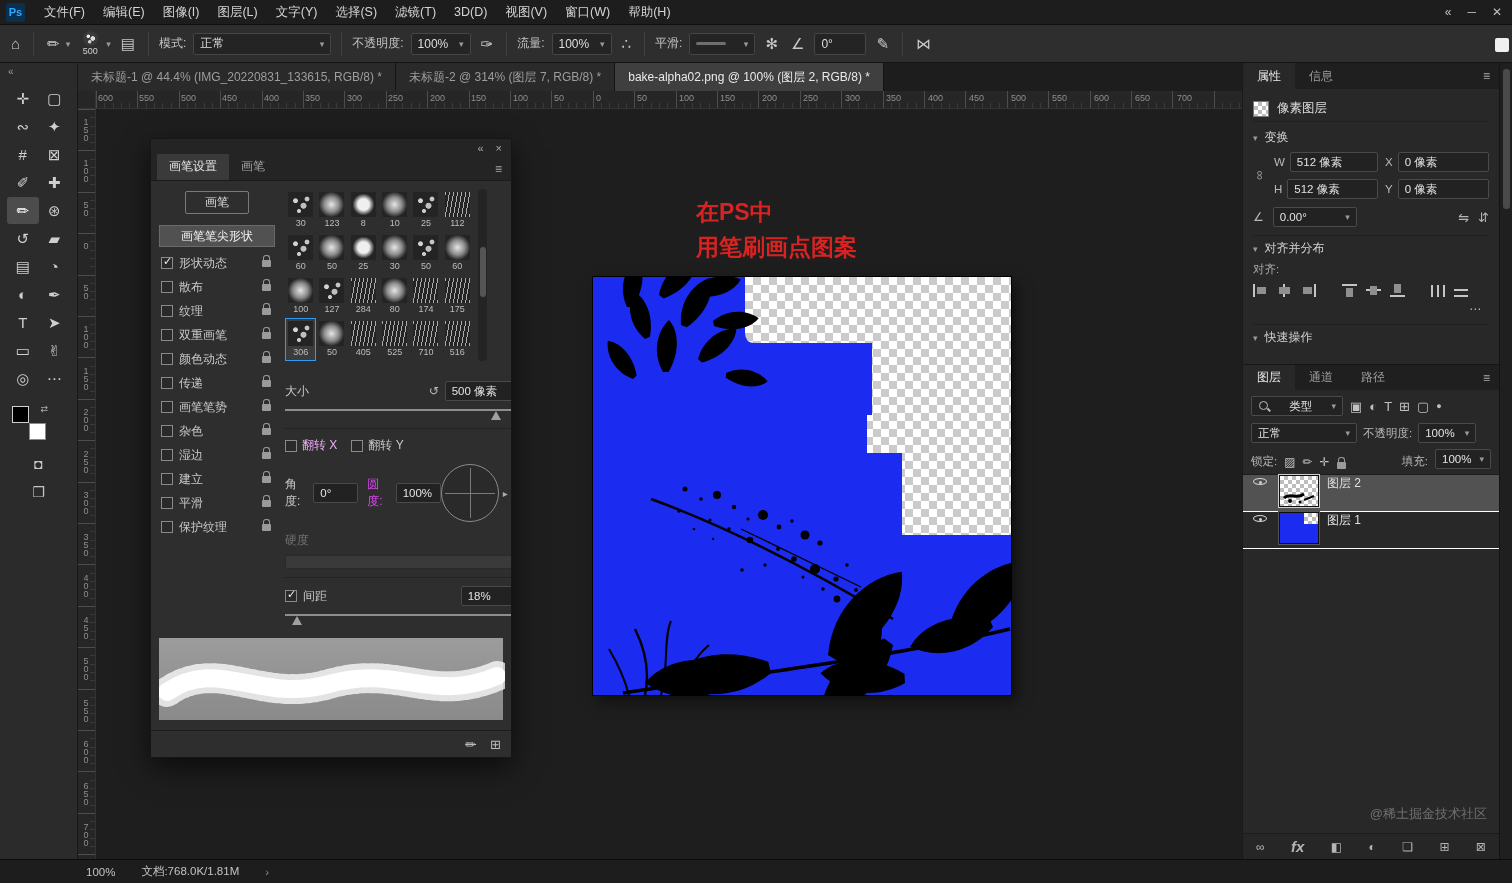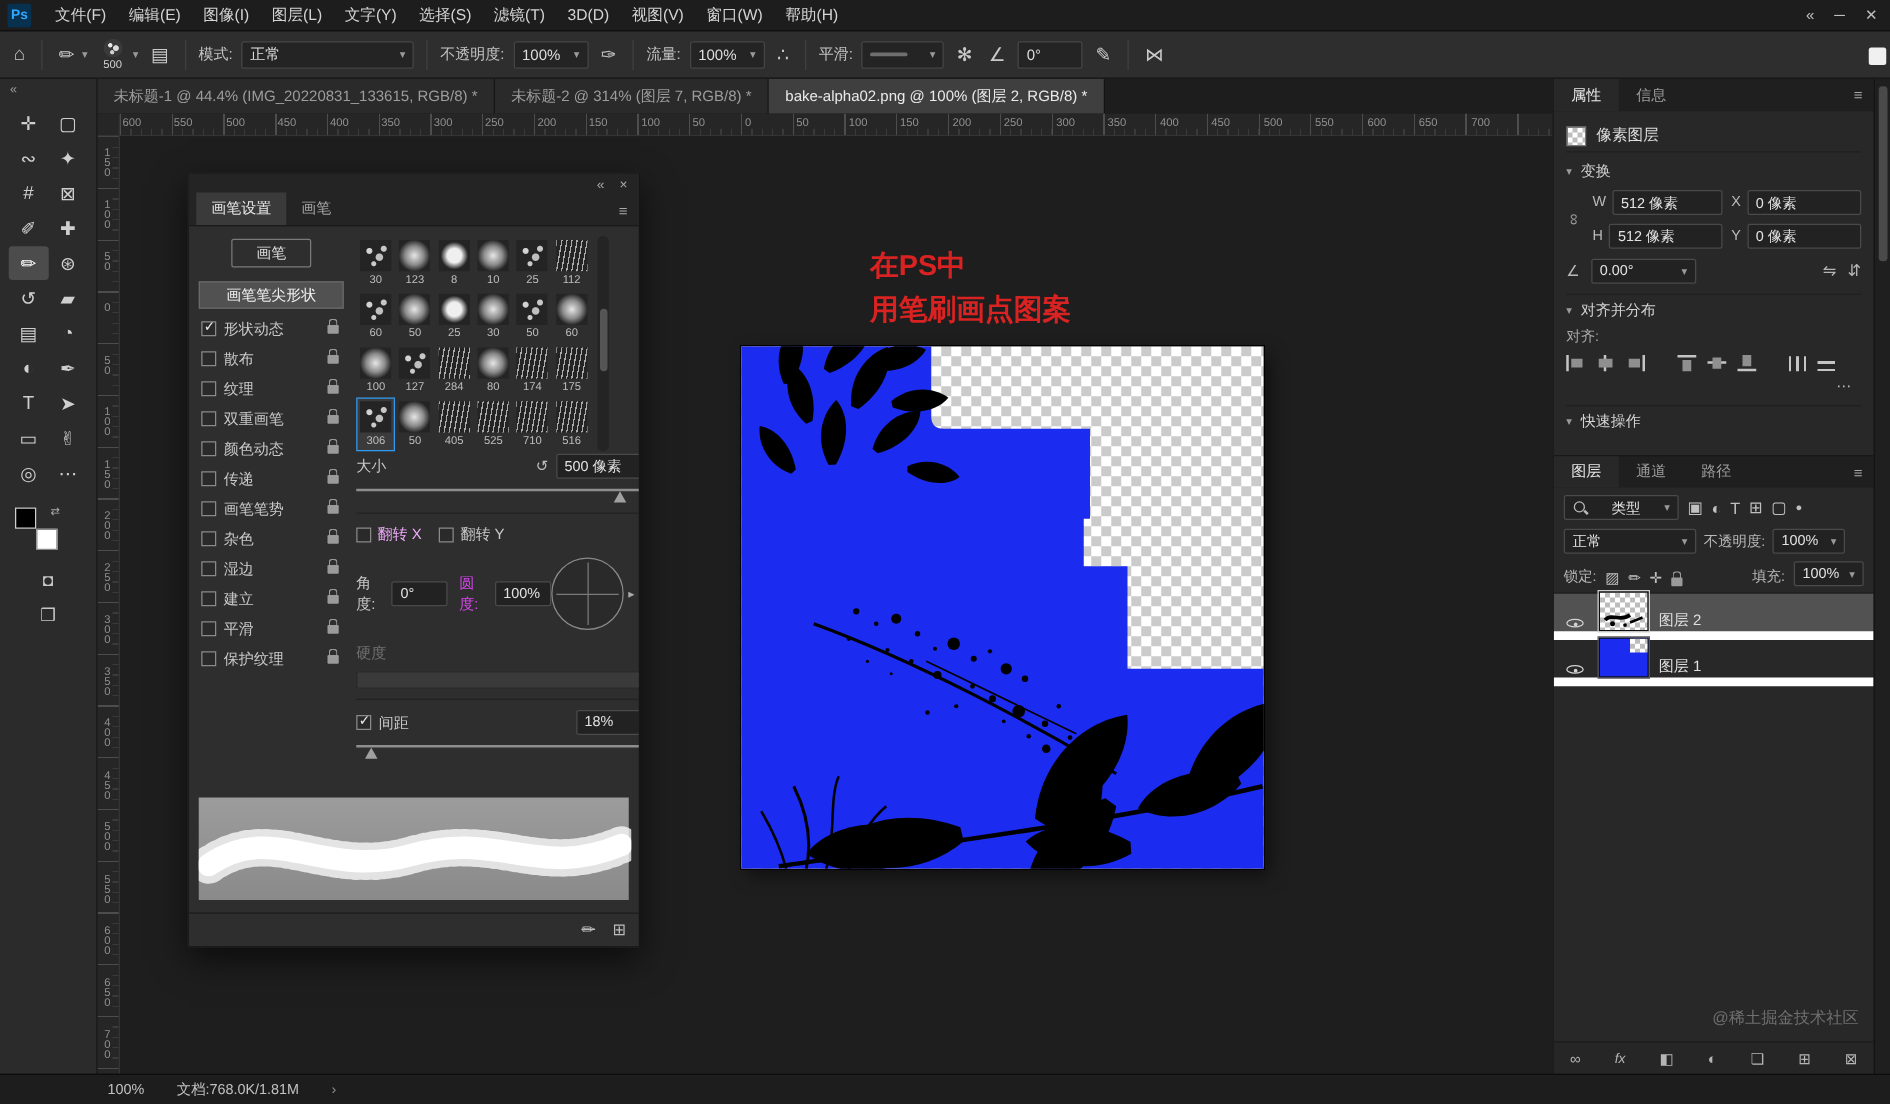--- a/index.html
+++ b/index.html
@@ -141,33 +141,33 @@
   .morerow { display:flex; justify-content:flex-end; padding:2px 8px 8px; border-bottom:1px solid #1f1f1f; color:#bbb; }
   .lgroup { margin-top:14px; display:flex; flex-direction:column; flex:1; }
   .lfilter { display:flex; align-items:center; gap:7px; padding:6px 8px 4px; }
   .searchico { width:12px; height:12px; position:relative; flex:none; }
   .searchico::before { content:""; position:absolute; left:1px; top:1px; width:7px; height:7px; border:1.5px solid #bbb; border-radius:50%; }
   .searchico::after { content:""; position:absolute; left:9px; top:9px; width:4px; height:1.5px; background:#bbb; transform:rotate(45deg); }
   .lficon { color:#c0c0c0; font-size:13px; }
   .lblend { display:flex; gap:6px; padding:3px 8px 6px; align-items:center; color:#b9b9b9; }
   .llock { display:flex; gap:7px; padding:0 8px 5px; align-items:flex-end; border-bottom:1px solid #1c1c1c; font-size:11.5px; color:#b9b9b9; }
   .lockbtn { color:#c0c0c0; font-size:12px; }
-  .lrow { height:37px; display:flex; align-items:flex-end; gap:8px; padding-left:6px; border-bottom:7px solid #ffffff; }
+  .lrow { height:37px; display:flex; align-items:flex-start; gap:8px; padding-left:6px; border-bottom:1px solid #ffffff; }
   .lrow.selected { background:#525252; }
   .eyebox { width:22px; display:flex; justify-content:center; flex:none; }
   .eye { width:14px; height:13px; position:relative; }
   .eye::before { content:""; position:absolute; left:0; right:0; top:3px; bottom:3px; border:1px solid #d2d2d2; border-radius:50%; }
   .eye::after { content:""; position:absolute; left:5.5px; top:5.5px; width:3px; height:3px; background:#d2d2d2; border-radius:50%; }
   .lthumb { width:40px; height:32px; position:relative; flex:none; border:1px solid #0e0e0e; outline:1px solid #cfcfcf; }
   .lthumb.plain { outline:1px solid #555; }
   .lname { font-size:12px; color:#e0e0e0; }
   .lspacer { flex:1; }
   .watermark { position:absolute; bottom:36px; right:12px; color:#6f6f6f; font-size:13px; }
   .lfoot { height:26px; border-top:1px solid #1b1b1b; background:#262626; display:flex; align-items:center; justify-content:space-between; padding:0 13px; color:#b5b5b5; font-size:12px; flex:none; }
-  .fx { font-style:italic; font-weight:normal; font-size:11px; }
+  .fx { font-style:italic; font-weight:bold; font-size:15px; }
 
   
   .checker-sm { background:conic-gradient(#bdbdbd 25%, #fff 0 50%, #bdbdbd 0 75%, #fff 0); background-size:8px 8px; }
   .statusbar { position:absolute; left:0; right:0; bottom:0; height:24px; background:#1d1d1d; border-top:1px solid #0d0d0d; display:flex; align-items:center; gap:26px; padding-left:86px; font-size:11.5px; color:#c2c2c2; z-index:70; }
   .expand-ico { position:absolute; top:38px; right:3px; width:14px; height:14px; background:#f0f0f0; border-radius:2px; z-index:80; }
 </style>
 </head>
 <body>
 
 <div class="menubar">
@@ -593,21 +593,21 @@
                   </div>
                 <div class="bp">
                     <div class="th v3"></div>
                     <span class="num">516</span>
                   </div>
               </div>
               <div style="width:9px;margin-left:5px;background:#242424;border-radius:4px;position:relative">
                 <div style="position:absolute;top:58px;left:1.5px;width:6px;height:50px;background:#555;border-radius:3px"></div>
               </div>
             </div>
-            <div class="rowflex" style="margin-top:2px">
+            <div class="rowflex" style="margin-top:20px">
               <span style="color:#c9c9c9">大小</span>
               <span style="flex:1"></span>
               <span style="color:#bbb">↺</span>
               <span class="inputbox" style="width:74px">
                   <span>500 像素</span>
                 </span>
             </div>
             <div class="slider">
                 <div class="track"></div>
                 <div class="thumb" style="left:88%"></div>

